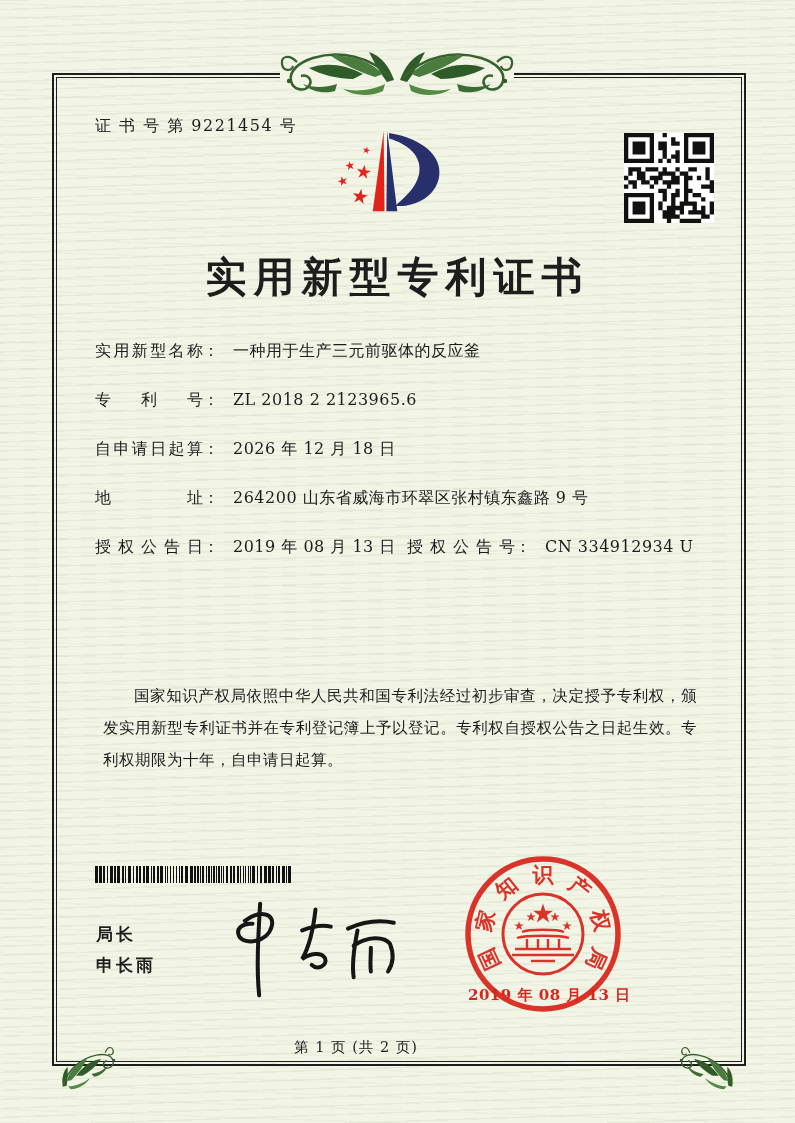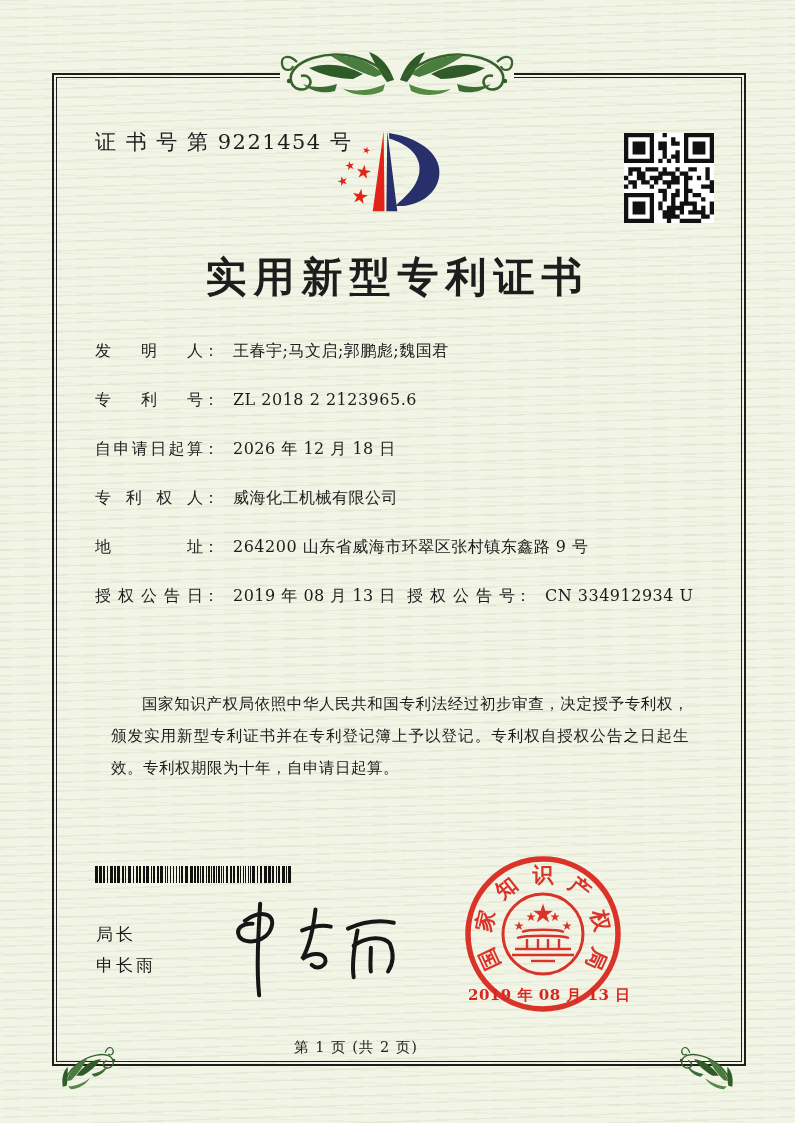--- a/index.html
+++ b/index.html
@@ -14,36 +14,36 @@
     background:
       repeating-linear-gradient(178deg, rgba(130,160,105,0.10) 0 1.5px, rgba(255,255,255,0) 1.5px 9px),
       repeating-linear-gradient(2deg, rgba(130,160,105,0.06) 0 1.5px, rgba(255,255,255,0) 1.5px 13px);
   }
   .frame{position:absolute;left:52px;top:73px;width:690px;height:989px;border:2px solid #1e1e1e;}
   .frame::after{content:'';position:absolute;inset:2px;border:1px solid #1e1e1e;}
   .top-ornament{position:absolute;left:272px;top:42px;width:250px;height:62px;}
   .corn{position:absolute;width:70px;height:64px;}
   .corn.cl{left:46px;top:1026px;}
   .corn.cr{left:679px;top:1026px;transform:scaleX(-1);}
-  .cert-no{position:absolute;left:95px;top:128px;font-size:21px;letter-spacing:1.5px;}
+  .cert-no{position:absolute;left:95px;top:116px;font-size:16px;letter-spacing:1.5px;}
   .logo{position:absolute;left:330px;top:124px;width:140px;height:100px;}
   .qr{position:absolute;left:624px;top:133px;width:90px;height:90px;}
   .title{position:absolute;left:0;top:250px;width:100%;margin:0;text-align:center;
     font-size:41px;font-weight:700;letter-spacing:7px;}
   .fields{position:absolute;left:95px;top:338px;right:88px;font-size:16px;}
   .row{position:relative;line-height:25px;margin-bottom:24px;white-space:nowrap;}
   .lbl{display:inline-block;width:108px;text-align:justify;text-align-last:justify;vertical-align:baseline;}
   .val{margin-left:14px;letter-spacing:0.5px;}
   .pair2{position:absolute;left:312px;top:0;}
   .body-text{position:absolute;left:95px;top:672px;right:90px;font-size:15.5px;line-height:32px;
     text-align:justify;letter-spacing:0.5px;}
-  .body-text p{margin:16px;text-indent:2em;}
+  .body-text p{margin:8px;text-indent:2em;}
   .barcode{position:absolute;left:95px;top:866px;width:200px;height:17px;}
   .signer{position:absolute;left:96px;top:924px;font-family:"Liberation Sans","DejaVu Sans",sans-serif;
-    font-size:17px;font-weight:400;letter-spacing:3px;line-height:22px;}
+    font-size:17px;font-weight:700;letter-spacing:3px;line-height:22px;}
   .signer div{margin-bottom:9px;}
   .signature{position:absolute;left:208px;top:898px;width:215px;height:105px;}
   .seal{position:absolute;left:455px;top:846px;width:176px;height:176px;opacity:0.93;}
   .seal-date{position:absolute;left:468px;top:986px;width:170px;color:#d9261c;
     font-size:15px;font-weight:700;letter-spacing:0.5px;white-space:nowrap;}
   .page-num{position:absolute;left:52px;top:1038px;width:608px;text-align:center;font-size:14.5px;letter-spacing:1px;}
   .back-note{position:absolute;left:0;top:1090px;width:100%;text-align:center;font-size:14.5px;letter-spacing:2px;color:#2a2a2a;}
   .seal-ch{font-size:21px;font-weight:700;fill:#d9261c;}
 </style>
 </head>
@@ -97,30 +97,27 @@
 
   <svg class="qr" viewBox="0 0 93 93">
     <rect x="0" y="0" width="93" height="93" fill="#ffffff"></rect>
     <path id="qr-mods" fill="#111111" d="M0.00 0.00h4.43v4.43h-4.43zM4.43 0.00h4.43v4.43h-4.43zM8.86 0.00h4.43v4.43h-4.43zM13.29 0.00h4.43v4.43h-4.43zM17.71 0.00h4.43v4.43h-4.43zM22.14 0.00h4.43v4.43h-4.43zM26.57 0.00h4.43v4.43h-4.43zM39.86 0.00h4.43v4.43h-4.43zM62.00 0.00h4.43v4.43h-4.43zM66.43 0.00h4.43v4.43h-4.43zM70.86 0.00h4.43v4.43h-4.43zM75.29 0.00h4.43v4.43h-4.43zM79.71 0.00h4.43v4.43h-4.43zM84.14 0.00h4.43v4.43h-4.43zM88.57 0.00h4.43v4.43h-4.43zM0.00 4.43h4.43v4.43h-4.43zM26.57 4.43h4.43v4.43h-4.43zM48.71 4.43h4.43v4.43h-4.43zM62.00 4.43h4.43v4.43h-4.43zM88.57 4.43h4.43v4.43h-4.43zM0.00 8.86h4.43v4.43h-4.43zM8.86 8.86h4.43v4.43h-4.43zM13.29 8.86h4.43v4.43h-4.43zM17.71 8.86h4.43v4.43h-4.43zM26.57 8.86h4.43v4.43h-4.43zM35.43 8.86h4.43v4.43h-4.43zM39.86 8.86h4.43v4.43h-4.43zM48.71 8.86h4.43v4.43h-4.43zM53.14 8.86h4.43v4.43h-4.43zM62.00 8.86h4.43v4.43h-4.43zM70.86 8.86h4.43v4.43h-4.43zM75.29 8.86h4.43v4.43h-4.43zM79.71 8.86h4.43v4.43h-4.43zM88.57 8.86h4.43v4.43h-4.43zM0.00 13.29h4.43v4.43h-4.43zM8.86 13.29h4.43v4.43h-4.43zM13.29 13.29h4.43v4.43h-4.43zM17.71 13.29h4.43v4.43h-4.43zM26.57 13.29h4.43v4.43h-4.43zM35.43 13.29h4.43v4.43h-4.43zM39.86 13.29h4.43v4.43h-4.43zM62.00 13.29h4.43v4.43h-4.43zM70.86 13.29h4.43v4.43h-4.43zM75.29 13.29h4.43v4.43h-4.43zM79.71 13.29h4.43v4.43h-4.43zM88.57 13.29h4.43v4.43h-4.43zM0.00 17.71h4.43v4.43h-4.43zM8.86 17.71h4.43v4.43h-4.43zM13.29 17.71h4.43v4.43h-4.43zM17.71 17.71h4.43v4.43h-4.43zM26.57 17.71h4.43v4.43h-4.43zM39.86 17.71h4.43v4.43h-4.43zM53.14 17.71h4.43v4.43h-4.43zM62.00 17.71h4.43v4.43h-4.43zM70.86 17.71h4.43v4.43h-4.43zM75.29 17.71h4.43v4.43h-4.43zM79.71 17.71h4.43v4.43h-4.43zM88.57 17.71h4.43v4.43h-4.43zM0.00 22.14h4.43v4.43h-4.43zM26.57 22.14h4.43v4.43h-4.43zM39.86 22.14h4.43v4.43h-4.43zM48.71 22.14h4.43v4.43h-4.43zM53.14 22.14h4.43v4.43h-4.43zM62.00 22.14h4.43v4.43h-4.43zM88.57 22.14h4.43v4.43h-4.43zM0.00 26.57h4.43v4.43h-4.43zM4.43 26.57h4.43v4.43h-4.43zM8.86 26.57h4.43v4.43h-4.43zM13.29 26.57h4.43v4.43h-4.43zM17.71 26.57h4.43v4.43h-4.43zM22.14 26.57h4.43v4.43h-4.43zM26.57 26.57h4.43v4.43h-4.43zM35.43 26.57h4.43v4.43h-4.43zM44.29 26.57h4.43v4.43h-4.43zM53.14 26.57h4.43v4.43h-4.43zM62.00 26.57h4.43v4.43h-4.43zM66.43 26.57h4.43v4.43h-4.43zM70.86 26.57h4.43v4.43h-4.43zM75.29 26.57h4.43v4.43h-4.43zM79.71 26.57h4.43v4.43h-4.43zM84.14 26.57h4.43v4.43h-4.43zM88.57 26.57h4.43v4.43h-4.43zM4.43 35.43h4.43v4.43h-4.43zM8.86 35.43h4.43v4.43h-4.43zM13.29 35.43h4.43v4.43h-4.43zM22.14 35.43h4.43v4.43h-4.43zM26.57 35.43h4.43v4.43h-4.43zM31.00 35.43h4.43v4.43h-4.43zM39.86 35.43h4.43v4.43h-4.43zM53.14 35.43h4.43v4.43h-4.43zM66.43 35.43h4.43v4.43h-4.43zM70.86 35.43h4.43v4.43h-4.43zM84.14 35.43h4.43v4.43h-4.43zM4.43 39.86h4.43v4.43h-4.43zM13.29 39.86h4.43v4.43h-4.43zM17.71 39.86h4.43v4.43h-4.43zM35.43 39.86h4.43v4.43h-4.43zM39.86 39.86h4.43v4.43h-4.43zM44.29 39.86h4.43v4.43h-4.43zM48.71 39.86h4.43v4.43h-4.43zM57.57 39.86h4.43v4.43h-4.43zM62.00 39.86h4.43v4.43h-4.43zM84.14 39.86h4.43v4.43h-4.43zM0.00 44.29h4.43v4.43h-4.43zM13.29 44.29h4.43v4.43h-4.43zM17.71 44.29h4.43v4.43h-4.43zM26.57 44.29h4.43v4.43h-4.43zM31.00 44.29h4.43v4.43h-4.43zM35.43 44.29h4.43v4.43h-4.43zM48.71 44.29h4.43v4.43h-4.43zM53.14 44.29h4.43v4.43h-4.43zM62.00 44.29h4.43v4.43h-4.43zM66.43 44.29h4.43v4.43h-4.43zM75.29 44.29h4.43v4.43h-4.43zM84.14 44.29h4.43v4.43h-4.43zM4.43 48.71h4.43v4.43h-4.43zM8.86 48.71h4.43v4.43h-4.43zM17.71 48.71h4.43v4.43h-4.43zM22.14 48.71h4.43v4.43h-4.43zM31.00 48.71h4.43v4.43h-4.43zM39.86 48.71h4.43v4.43h-4.43zM44.29 48.71h4.43v4.43h-4.43zM48.71 48.71h4.43v4.43h-4.43zM53.14 48.71h4.43v4.43h-4.43zM62.00 48.71h4.43v4.43h-4.43zM88.57 48.71h4.43v4.43h-4.43zM0.00 53.14h4.43v4.43h-4.43zM8.86 53.14h4.43v4.43h-4.43zM26.57 53.14h4.43v4.43h-4.43zM44.29 53.14h4.43v4.43h-4.43zM62.00 53.14h4.43v4.43h-4.43zM79.71 53.14h4.43v4.43h-4.43zM84.14 53.14h4.43v4.43h-4.43zM88.57 53.14h4.43v4.43h-4.43zM35.43 57.57h4.43v4.43h-4.43zM39.86 57.57h4.43v4.43h-4.43zM53.14 57.57h4.43v4.43h-4.43zM62.00 57.57h4.43v4.43h-4.43zM66.43 57.57h4.43v4.43h-4.43zM88.57 57.57h4.43v4.43h-4.43zM0.00 62.00h4.43v4.43h-4.43zM4.43 62.00h4.43v4.43h-4.43zM8.86 62.00h4.43v4.43h-4.43zM13.29 62.00h4.43v4.43h-4.43zM17.71 62.00h4.43v4.43h-4.43zM22.14 62.00h4.43v4.43h-4.43zM26.57 62.00h4.43v4.43h-4.43zM39.86 62.00h4.43v4.43h-4.43zM48.71 62.00h4.43v4.43h-4.43zM53.14 62.00h4.43v4.43h-4.43zM62.00 62.00h4.43v4.43h-4.43zM70.86 62.00h4.43v4.43h-4.43zM75.29 62.00h4.43v4.43h-4.43zM0.00 66.43h4.43v4.43h-4.43zM26.57 66.43h4.43v4.43h-4.43zM39.86 66.43h4.43v4.43h-4.43zM48.71 66.43h4.43v4.43h-4.43zM62.00 66.43h4.43v4.43h-4.43zM79.71 66.43h4.43v4.43h-4.43zM0.00 70.86h4.43v4.43h-4.43zM8.86 70.86h4.43v4.43h-4.43zM13.29 70.86h4.43v4.43h-4.43zM17.71 70.86h4.43v4.43h-4.43zM26.57 70.86h4.43v4.43h-4.43zM35.43 70.86h4.43v4.43h-4.43zM48.71 70.86h4.43v4.43h-4.43zM57.57 70.86h4.43v4.43h-4.43zM62.00 70.86h4.43v4.43h-4.43zM66.43 70.86h4.43v4.43h-4.43zM70.86 70.86h4.43v4.43h-4.43zM88.57 70.86h4.43v4.43h-4.43zM0.00 75.29h4.43v4.43h-4.43zM8.86 75.29h4.43v4.43h-4.43zM13.29 75.29h4.43v4.43h-4.43zM17.71 75.29h4.43v4.43h-4.43zM26.57 75.29h4.43v4.43h-4.43zM35.43 75.29h4.43v4.43h-4.43zM44.29 75.29h4.43v4.43h-4.43zM48.71 75.29h4.43v4.43h-4.43zM53.14 75.29h4.43v4.43h-4.43zM57.57 75.29h4.43v4.43h-4.43zM70.86 75.29h4.43v4.43h-4.43zM79.71 75.29h4.43v4.43h-4.43zM88.57 75.29h4.43v4.43h-4.43zM0.00 79.71h4.43v4.43h-4.43zM8.86 79.71h4.43v4.43h-4.43zM13.29 79.71h4.43v4.43h-4.43zM17.71 79.71h4.43v4.43h-4.43zM26.57 79.71h4.43v4.43h-4.43zM39.86 79.71h4.43v4.43h-4.43zM44.29 79.71h4.43v4.43h-4.43zM48.71 79.71h4.43v4.43h-4.43zM57.57 79.71h4.43v4.43h-4.43zM66.43 79.71h4.43v4.43h-4.43zM70.86 79.71h4.43v4.43h-4.43zM75.29 79.71h4.43v4.43h-4.43zM79.71 79.71h4.43v4.43h-4.43zM88.57 79.71h4.43v4.43h-4.43zM0.00 84.14h4.43v4.43h-4.43zM26.57 84.14h4.43v4.43h-4.43zM39.86 84.14h4.43v4.43h-4.43zM44.29 84.14h4.43v4.43h-4.43zM48.71 84.14h4.43v4.43h-4.43zM53.14 84.14h4.43v4.43h-4.43zM79.71 84.14h4.43v4.43h-4.43zM84.14 84.14h4.43v4.43h-4.43zM0.00 88.57h4.43v4.43h-4.43zM4.43 88.57h4.43v4.43h-4.43zM8.86 88.57h4.43v4.43h-4.43zM13.29 88.57h4.43v4.43h-4.43zM17.71 88.57h4.43v4.43h-4.43zM22.14 88.57h4.43v4.43h-4.43zM26.57 88.57h4.43v4.43h-4.43zM44.29 88.57h4.43v4.43h-4.43zM57.57 88.57h4.43v4.43h-4.43zM62.00 88.57h4.43v4.43h-4.43zM66.43 88.57h4.43v4.43h-4.43zM70.86 88.57h4.43v4.43h-4.43zM75.29 88.57h4.43v4.43h-4.43z"></path>
   </svg>
 
   <h1 class="title">实用新型专利证书</h1>
 
   <div class="fields">
     <div class="row">
-      <span class="lbl">发明人</span><span>：</span><span class="val">王春宇;马文启;郭鹏彪;魏国君</span>
+      <span class="lbl">实用新型名称</span><span>：</span><span class="val">一种用于生产三元前驱体的反应釜</span>
     </div>
     <div class="row">
       <span class="lbl">专利号</span><span>：</span><span class="val">ZL 2018 2 2123965.6</span>
     </div>
     <div class="row">
       <span class="lbl">自申请日起算</span><span>：</span><span class="val">2026 年 12 月 18 日</span>
-    </div>
-    <div class="row">
-      <span class="lbl">专利权人</span><span>：</span><span class="val">威海化工机械有限公司</span>
     </div>
     <div class="row">
       <span class="lbl">地址</span><span>：</span><span class="val">264200 山东省威海市环翠区张村镇东鑫路 9 号</span>
     </div>
     <div class="row">
       <span class="lbl">授权公告日</span><span>：</span><span class="val">2019 年 08 月 13 日</span>
       <span class="pair2">
         <span class="lbl">授权公告号</span><span>：</span><span class="val">CN 334912934 U</span>
       </span>
     </div>

